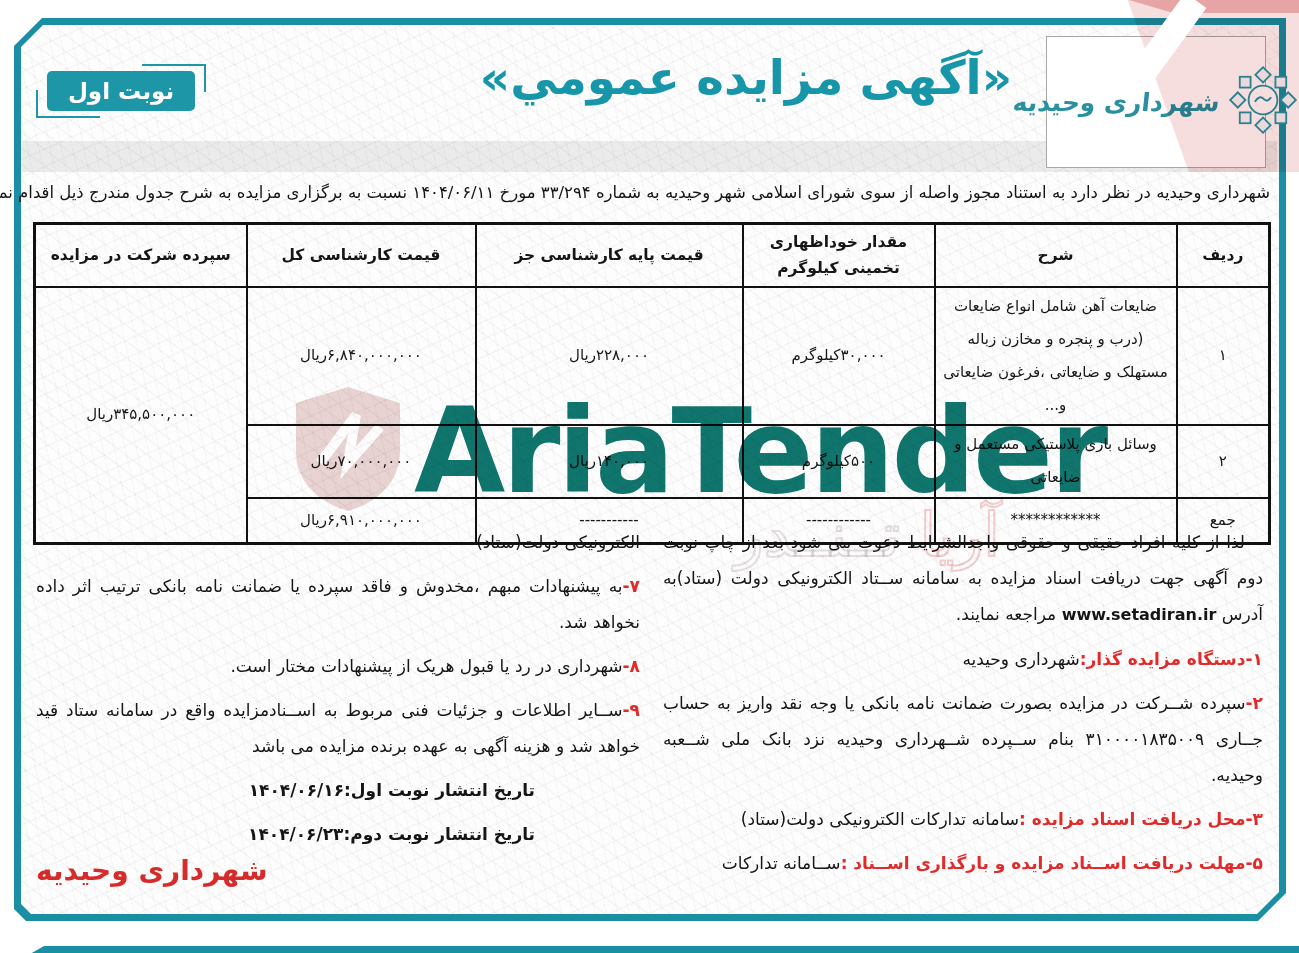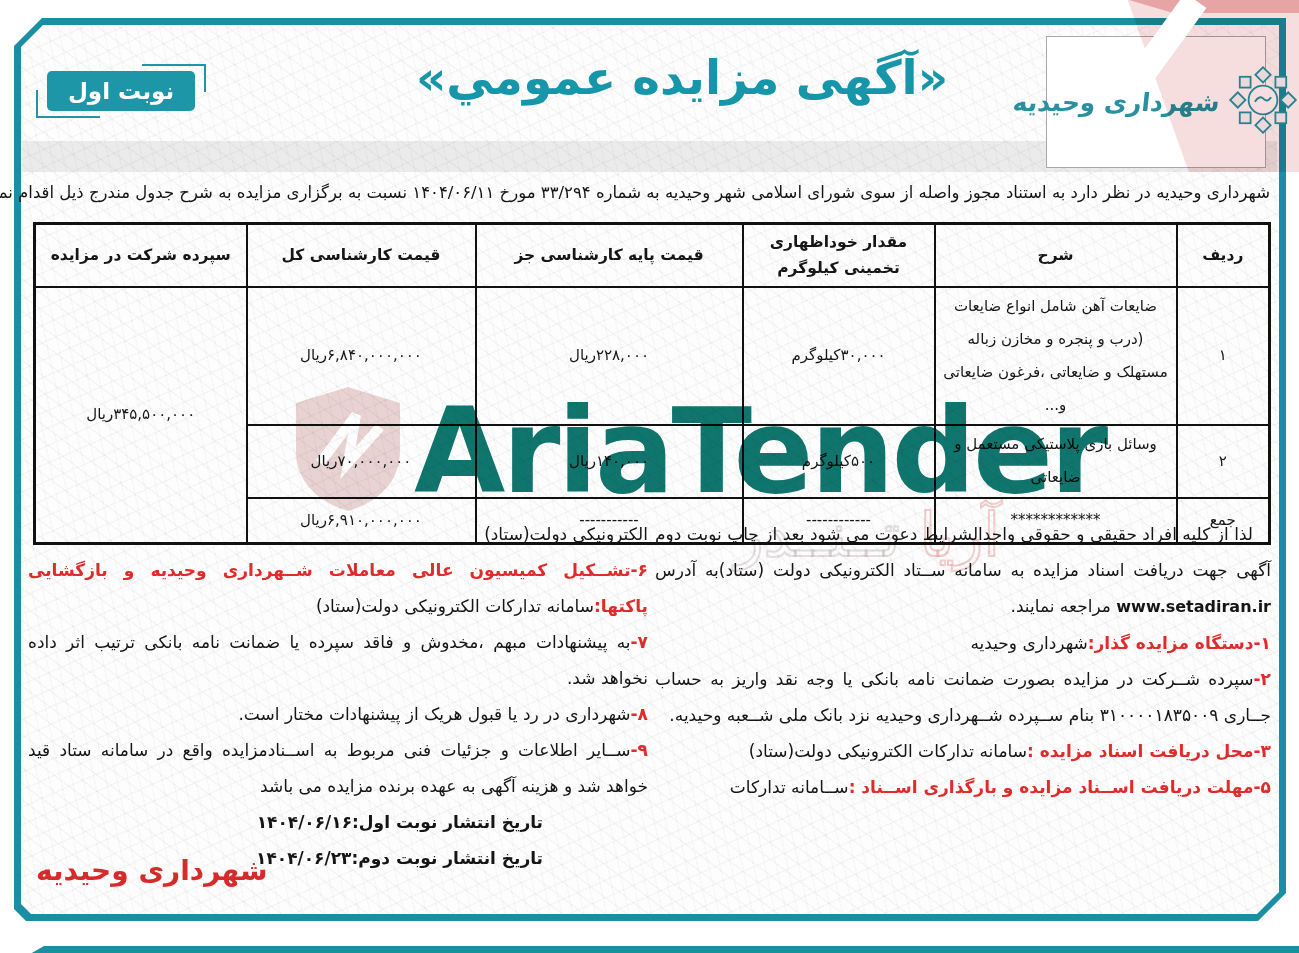--- a/index.html
+++ b/index.html
@@ -30,21 +30,21 @@
     clip-path:polygon(14px 0,100% 0,100% 100%,0 100%);
   }
   
   .badge-wrap{position:absolute;left:42px;top:68px;width:158px;height:46px;z-index:7;}
   .badge{position:absolute;inset:3px 5px;background:#1d96a8;border-radius:5px;color:#fff;font-weight:bold;
     font-size:23px;display:flex;align-items:center;justify-content:center;direction:rtl;}
   .br-tr{position:absolute;top:-4px;right:-6px;width:62px;height:26px;border-top:2.5px solid #1d96a8;border-right:2.5px solid #1d96a8;}
   .br-bl{position:absolute;bottom:-4px;left:-6px;width:62px;height:26px;border-bottom:2.5px solid #1d96a8;border-left:2.5px solid #1d96a8;}
   .title{
     position:absolute;left:352px;top:50px;width:660px;z-index:7;
-    color:#1795a9;font-size:47px;font-weight:bold;text-align:center;direction:rtl;letter-spacing:-1px;
+    color:#1795a9;font-size:47px;font-weight:bold;text-align:right;direction:rtl;letter-spacing:-1px;
   }
   .logo-box{
     position:absolute;left:1046px;top:36px;width:218px;height:130px;background:#fff;border:1.5px solid #a8a8a8;
     z-index:7;display:flex;align-items:center;justify-content:center;gap:8px;flex-direction:row;
   }
   .logo-text{color:#2a90a0;font-size:25px;font-weight:bold;direction:rtl;transform:skewX(-6deg);white-space:nowrap;}
   
   .intro{
     position:absolute;left:30px;top:183px;width:1240px;z-index:7;
     direction:rtl;text-align:right;font-size:16.5px;color:#141414;white-space:nowrap;
@@ -58,21 +58,21 @@
   }
   table.auction{border:3px solid #111;}
   table.auction th{font-size:15.5px;font-weight:bold;line-height:26px;}
   table.auction td{font-size:15px;line-height:33px;}
   .h-row{height:63px;}
   .r1{height:103px;}
   .r2{height:73px;}
   .r3{height:46px;}
   
   .col{position:absolute;z-index:7;direction:rtl;text-align:justify;color:#151515;font-size:17px;line-height:36px;}
-  .col p{margin:0;}
+  .col p{margin:8px;}
   .col-right{left:655px;top:516px;width:616px;}
   .col-left{left:28px;top:516px;width:620px;}
   .lead{text-indent:18px;}
   .lbl{color:#e02b2b;font-weight:bold;}
   .url{font-weight:bold;font-size:16px;}
   .dates{padding-right:105px;font-weight:bold;}
   .signature{position:absolute;left:36px;top:854px;z-index:7;color:#d62b2b;font-size:28px;font-weight:bold;direction:rtl;}
   
   .wm{pointer-events:none;mix-blend-mode:multiply;}
   .wm-center{
@@ -183,21 +183,20 @@
 <div class="col col-right">
   <p class="lead"><span>لذا از کلیه افراد حقیقی و حقوقی واجدالشرایط دعوت می شود بعد از چاپ نوبت دوم آگهی جهت دریافت اسناد مزایده به سامانه ســتاد الکترونیکی دولت (ستاد)به آدرس </span><span class="url">www.setadiran.ir</span><span> مراجعه نمایند.</span></p>
   <p><span class="lbl">۱-دستگاه مزایده گذار:</span><span>شهرداری وحیدیه</span></p>
   <p><span class="lbl">۲-</span><span>سپرده شــرکت در مزایده بصورت ضمانت نامه بانکی یا وجه نقد واریز به حساب جــاری ۳۱۰۰۰۰۱۸۳۵۰۰۹ بنام ســپرده شــهرداری وحیدیه نزد بانک ملی شــعبه وحیدیه.</span></p>
   <p><span class="lbl">۳-محل دریافت اسناد مزایده :</span><span>سامانه تدارکات الکترونیکی دولت(ستاد)</span></p>
   <p><span class="lbl">۵-مهلت دریافت اســناد مزایده و بارگذاری اســناد :</span><span>ســامانه تدارکات</span></p>
 </div>
 
 <div class="col col-left">
   <p>الکترونیکی دولت(ستاد)</p>
-  <p><span class="lbl">۶-تشــکیل کمیسیون عالی معاملات شــهرداری وحیدیه و بازگشایی پاکتها:</span><span>سامانه تدارکات الکترونیکی دولت(ستاد)</span></p>
   <p><span class="lbl">۷-</span><span>به پیشنهادات مبهم ،مخدوش و فاقد سپرده یا ضمانت نامه بانکی ترتیب اثر داده نخواهد شد.</span></p>
   <p><span class="lbl">۸-</span><span>شهرداری در رد یا قبول هریک از پیشنهادات مختار است.</span></p>
   <p><span class="lbl">۹-</span><span>ســایر اطلاعات و جزئیات فنی مربوط به اســنادمزایده واقع در سامانه ستاد قید خواهد شد و هزینه آگهی به عهده برنده مزایده می باشد</span></p>
   <p class="dates">تاریخ انتشار نوبت اول:۱۴۰۴/۰۶/۱۶</p>
   <p class="dates">تاریخ انتشار نوبت دوم:۱۴۰۴/۰۶/۲۳</p>
 </div>
 
 <div class="signature">شهرداری وحیدیه</div>
 
 <div class="wm wm-center">

